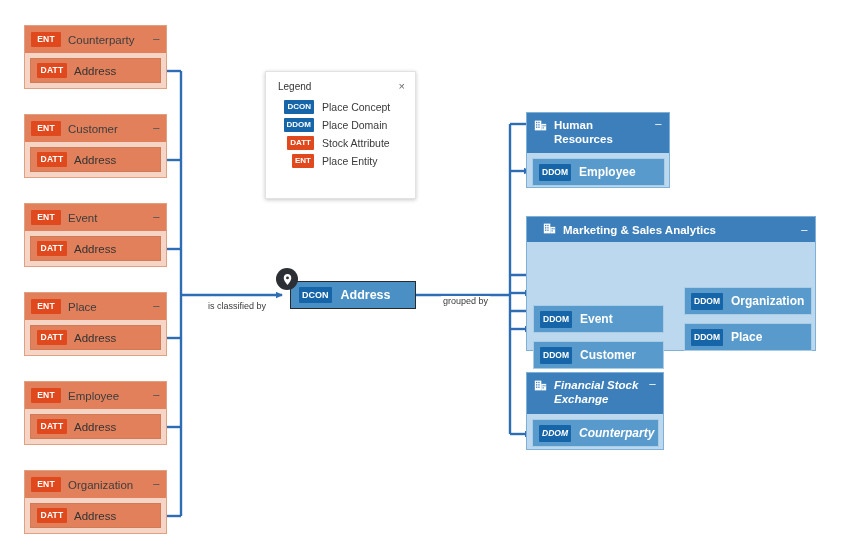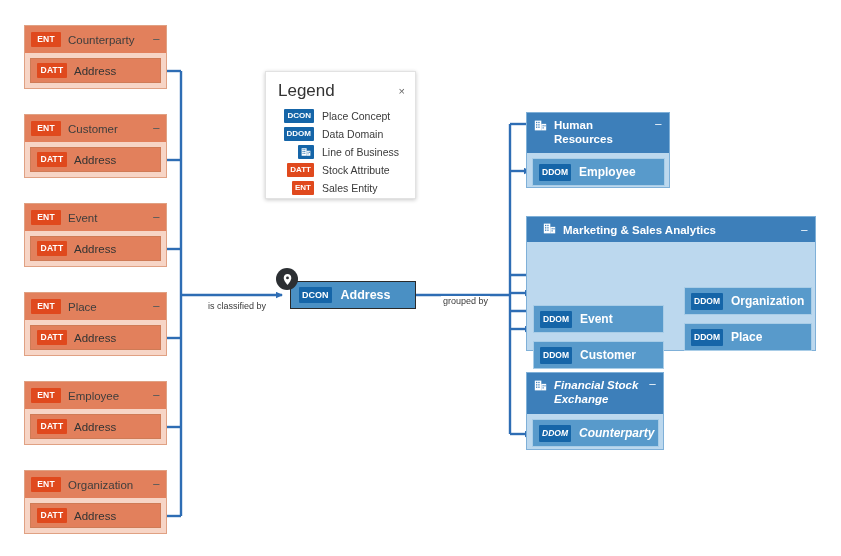--- a/index.html
+++ b/index.html
@@ -130,21 +130,21 @@
   #legend{
     position:absolute;left:265px;top:71px;width:151px;height:128px;
     background:#ffffff;border:1px solid #e2e2e2;
     box-shadow:0 1px 4px rgba(0,0,0,.22);
     box-sizing:border-box;z-index:10;
   }
   .lg-head{
     display:flex;align-items:center;justify-content:space-between;
     padding:9px 10px 2px 12px;
   }
-  .lg-title{font-size:17px;color:#333;}
+  .lg-title{font-size:10px;color:#333;}
   .lg-close{font-size:11px;color:#666;cursor:pointer;line-height:1;}
   .lg-rows{padding:4px 0 0 0;}
   .lg-row{display:flex;align-items:center;height:18px;padding-left:12px;}
   .lg-key{width:36px;display:flex;justify-content:flex-end;margin-right:8px;}
   .lg-text{font-size:10.5px;color:#3a3a3a;}
   .lg-badge{
     color:#fff;font-weight:bold;font-size:8px;
     padding:3px 3px;border-radius:1px;line-height:1;
     text-align:center;
   }
@@ -394,50 +394,30 @@
       <div class="lg-row">
         <span class="lg-key">
           <span class="lg-badge" style="background:#1565a8;">DCON</span>
         </span>
         <span class="lg-text">Place Concept</span>
       </div>
       <div class="lg-row">
         <span class="lg-key">
           <span class="lg-badge" style="background:#1565a8;">DDOM</span>
         </span>
-        <span class="lg-text">Data Domain</span>
-      </div>
-      <div class="lg-row">
-        <span class="lg-key">
-          <span style="background:#1565a8;padding:2px 3px;display:inline-flex;border-radius:1px;">
-            <svg width="10" height="10" viewBox="0 0 16 16">
-              <rect x="1" y="2" width="8" height="12" fill="#ffffff"></rect>
-              <rect x="9" y="6" width="6" height="8" fill="#ffffff"></rect>
-              <rect x="2.5" y="3.5" width="1.6" height="1.6" fill="#1565a8"></rect>
-              <rect x="5.3" y="3.5" width="1.6" height="1.6" fill="#1565a8"></rect>
-              <rect x="2.5" y="6.4" width="1.6" height="1.6" fill="#1565a8"></rect>
-              <rect x="5.3" y="6.4" width="1.6" height="1.6" fill="#1565a8"></rect>
-              <rect x="2.5" y="9.3" width="1.6" height="1.6" fill="#1565a8"></rect>
-              <rect x="5.3" y="9.3" width="1.6" height="1.6" fill="#1565a8"></rect>
-              <rect x="10.5" y="7.6" width="1.5" height="1.5" fill="#1565a8"></rect>
-              <rect x="12.8" y="7.6" width="1.5" height="1.5" fill="#1565a8"></rect>
-              <rect x="10.5" y="10.2" width="1.5" height="1.5" fill="#1565a8"></rect>
-            </svg>
-          </span>
-        </span>
-        <span class="lg-text">Line of Business</span>
+        <span class="lg-text">Place Domain</span>
       </div>
       <div class="lg-row">
         <span class="lg-key">
           <span class="lg-badge" style="background:#e0491d;">DATT</span>
         </span>
         <span class="lg-text">Stock Attribute</span>
       </div>
       <div class="lg-row">
         <span class="lg-key">
           <span class="lg-badge" style="background:#e0491d;">ENT</span>
         </span>
-        <span class="lg-text">Sales Entity</span>
+        <span class="lg-text">Place Entity</span>
       </div>
     </div>
   </div>
 
 </div>
 
 </body></html>

